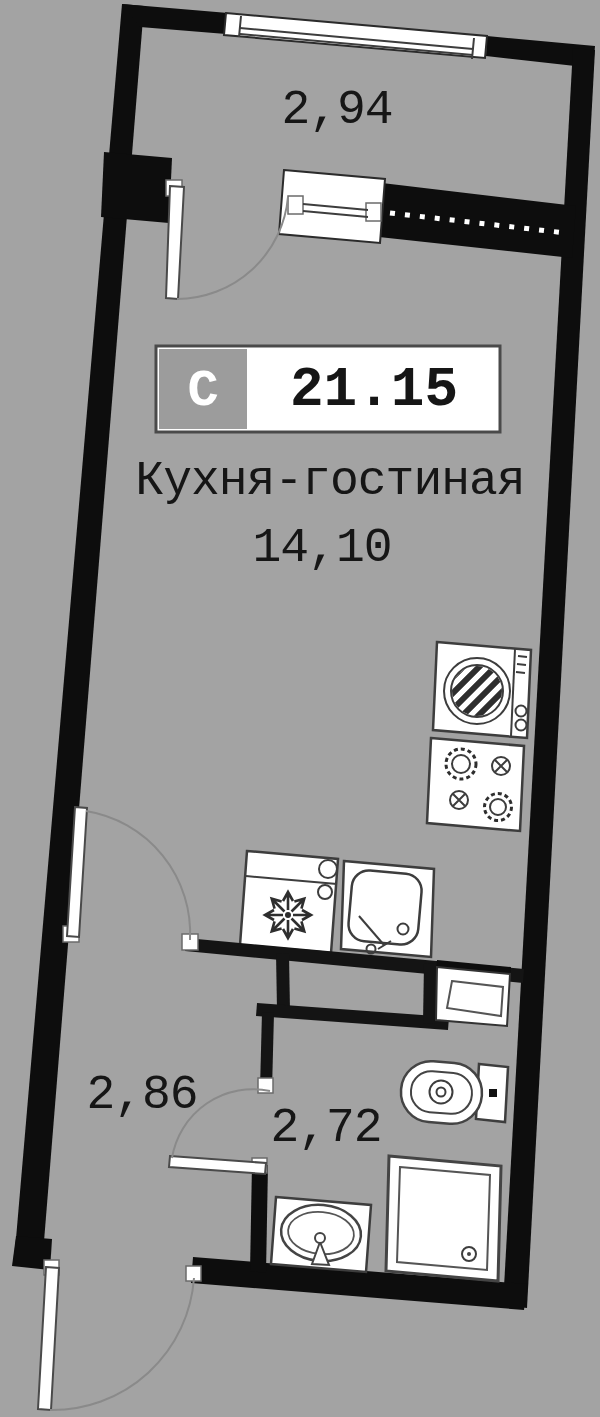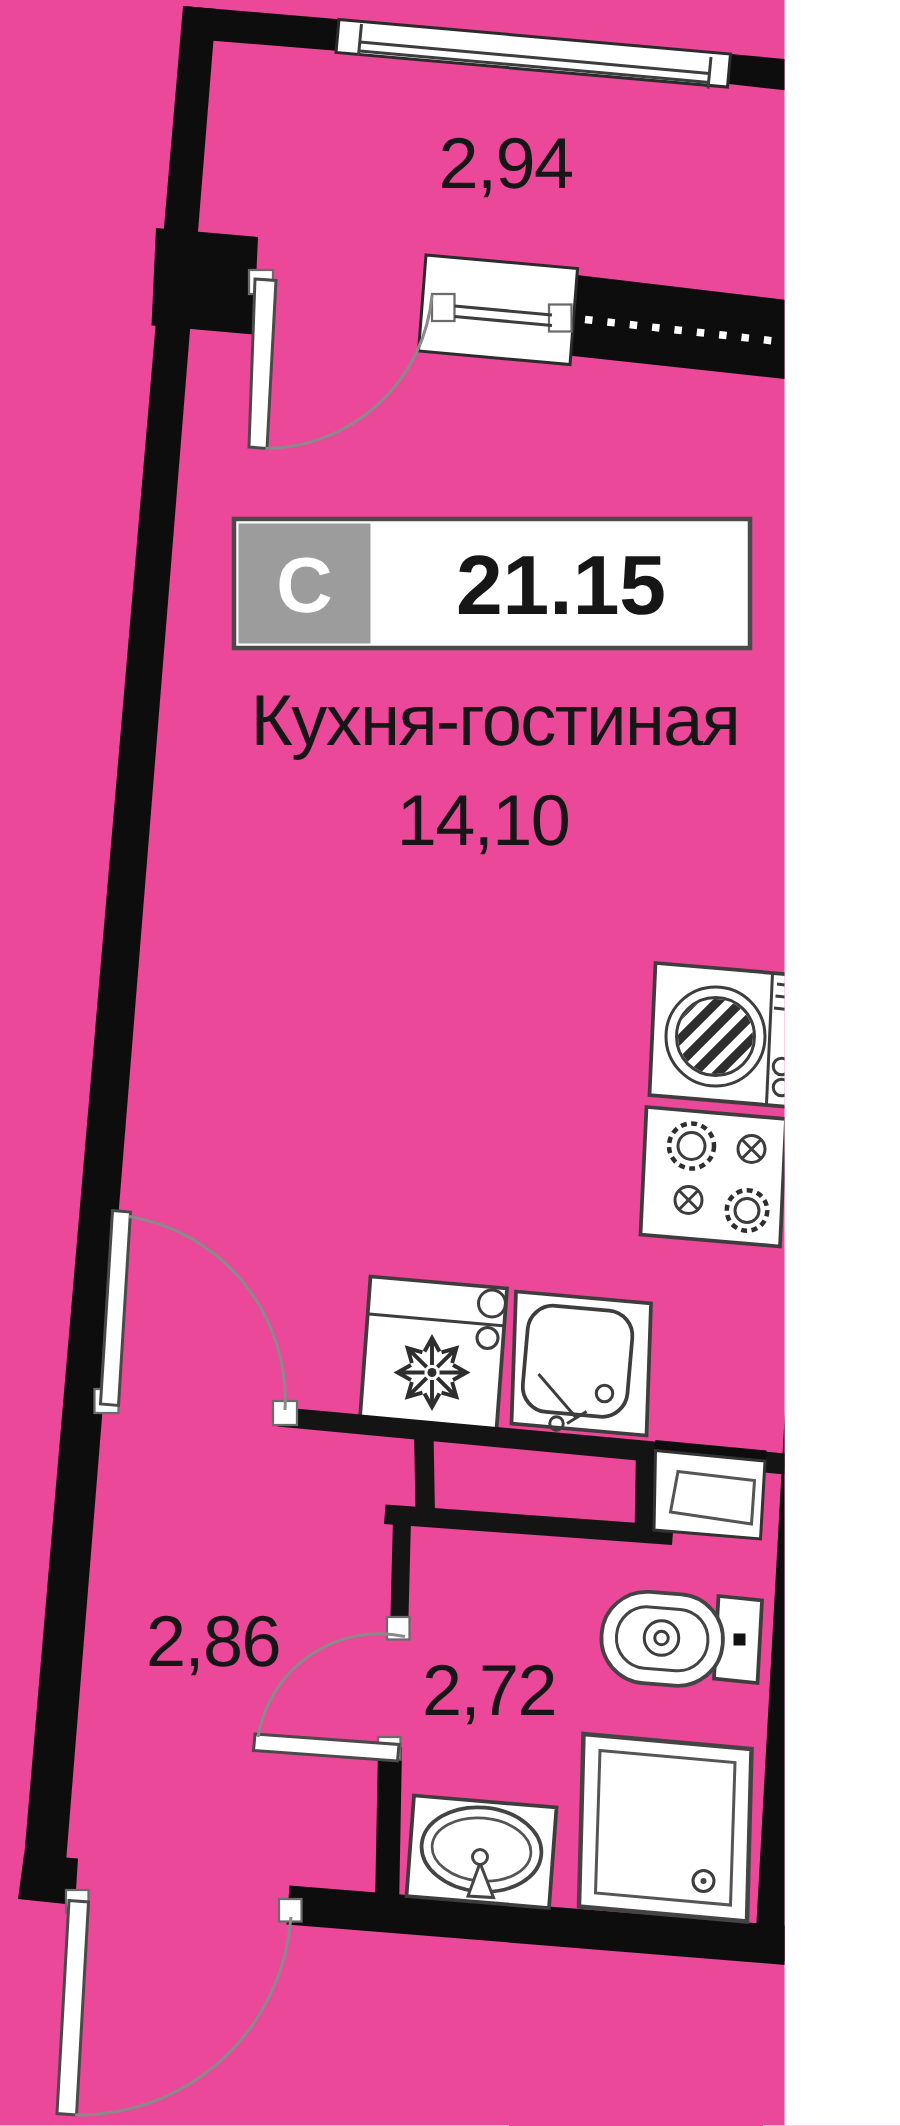--- a/index.html
+++ b/index.html
@@ -1,17 +1,17 @@
 <!DOCTYPE html>
 <html><head>
 <meta charset="utf-8">
 <style>
   html,body{margin:0;padding:0;background:#ffffff;}
-  #stage{position:relative;width:523px;height:1417px;background:#ec4899;overflow:hidden;
-         font-family:Liberation Sans, sans-serif;}
+  #stage{position:relative;width:600px;height:1417px;background:#a3a3a3;overflow:hidden;
+         font-family:Liberation Mono, monospace;}
   svg{display:block}
   .wall{fill:#0d0d0d;stroke:none}
   .thinwall{fill:#141414}
   .fix{fill:#ffffff;stroke:#3d3d3d;stroke-width:2.5}
   .fixline{fill:none;stroke:#3d3d3d;stroke-width:2}
   .arc{fill:none;stroke:#8a8a8a;stroke-width:2}
   .leaf{fill:#ffffff;stroke:#4a4a4a;stroke-width:2}
   .jamb{fill:#ffffff;stroke:#6b6b6b;stroke-width:1.5}
   .glass{fill:#ffffff;stroke:#2b2b2b;stroke-width:2}
   .roomtxt{font-size:48px;fill:#161616;letter-spacing:-1px}

